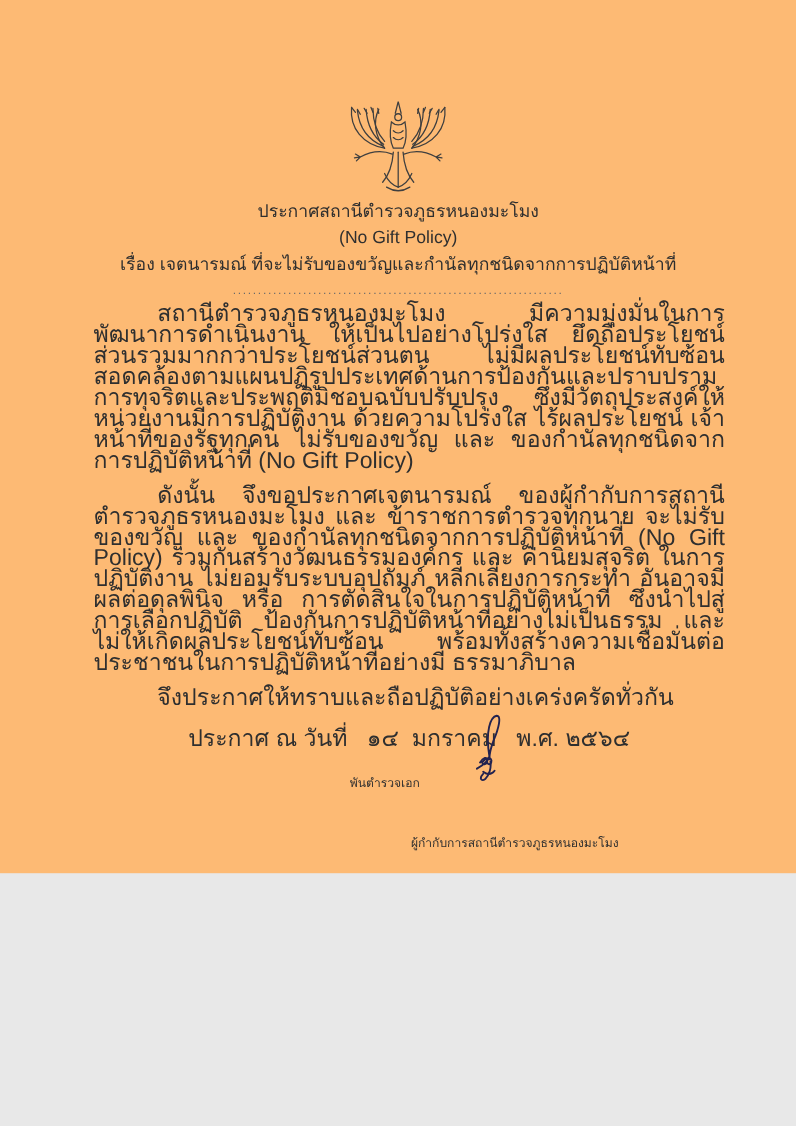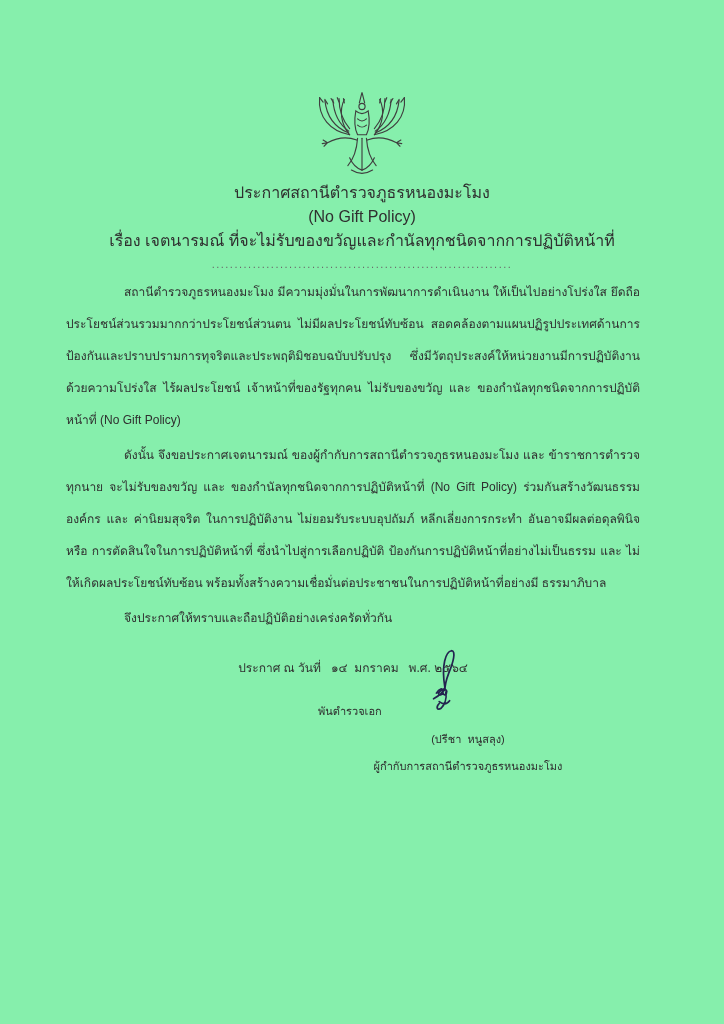--- a/index.html
+++ b/index.html
@@ -1,48 +1,48 @@
 <!DOCTYPE html>
 <html lang="th"><head>
 <meta charset="utf-8">
 <style>
   html,body{margin:0;padding:0;background:#e8e8e8;}
   .page{
     position:relative;
-    width:724px;height:1024px;
+    width:724px;height:794px;
     margin:0 auto;
-    background:#86efac;
+    background:#fdba74;
     font-family:"Liberation Sans","DejaVu Sans",sans-serif;
     color:#2f2f2f;
     overflow:hidden;
   }
   .emblem{
     position:absolute;top:86px;left:50%;transform:translateX(-50%);
     width:106px;height:94px;
   }
   .emblem svg{width:100%;height:100%;}
   .title-block{
     position:absolute;top:181px;left:0;width:724px;
     text-align:center;font-size:16px;line-height:24px;
   }
   .dots{
     margin-top:6px;
     font-size:11px;line-height:10px;letter-spacing:1.5px;color:#6a6a6a;
   }
   .doc-body{
-    position:absolute;top:276px;left:66px;width:574px;
-    font-size:12px;line-height:32px;
+    position:absolute;top:276px;left:85px;width:574px;
+    font-size:21px;line-height:19px;
   }
   .para{
     margin:0;
     text-align:justify;
     text-align-last:left;
   }
   .indent{text-indent:58px;}
-  .para + .para{margin-top:3px;}
+  .para + .para{margin-top:13px;}
   .date-line{
     margin:18px 0 0 0;
     text-align:center;
     white-space:pre-wrap;
   }
   .sign-block{
     position:absolute;left:318px;top:644px;width:300px;height:145px;
     font-size:11px;
   }
   .signature-svg{
@@ -111,17 +111,16 @@
 
   <div class="sign-block">
     <svg class="signature-svg" viewBox="0 0 60 70" xmlns="http://www.w3.org/2000/svg">
       <g fill="none" stroke="#23234f" stroke-width="1.8" stroke-linecap="round" stroke-linejoin="round">
         <path d="M20,56 C27,52 31,48 32,44 C28,20 33,6 39,5 C44,5 41,17 36,29 C33,37 32,42 32,47"></path>
         <path d="M23,50 C26,45 30,44 30,48 C30,52 26,53 25,50 C28,46 33,44 34,48 C34,52 31,53 30,50"></path>
         <path d="M33,49 C34,55 32,62 28,66 C24,69 22,65 26,61 M26,59 C30,62 34,62 37,58"></path>
       </g>
     </svg>
     <div class="rank">พันตำรวจเอก</div>
-    <div class="sig-name">(ปรีชา  หนูสลุง)</div>
     <div class="sig-position">ผู้กำกับการสถานีตำรวจภูธรหนองมะโมง</div>
   </div>
 
 </div>
 
 </body></html>

